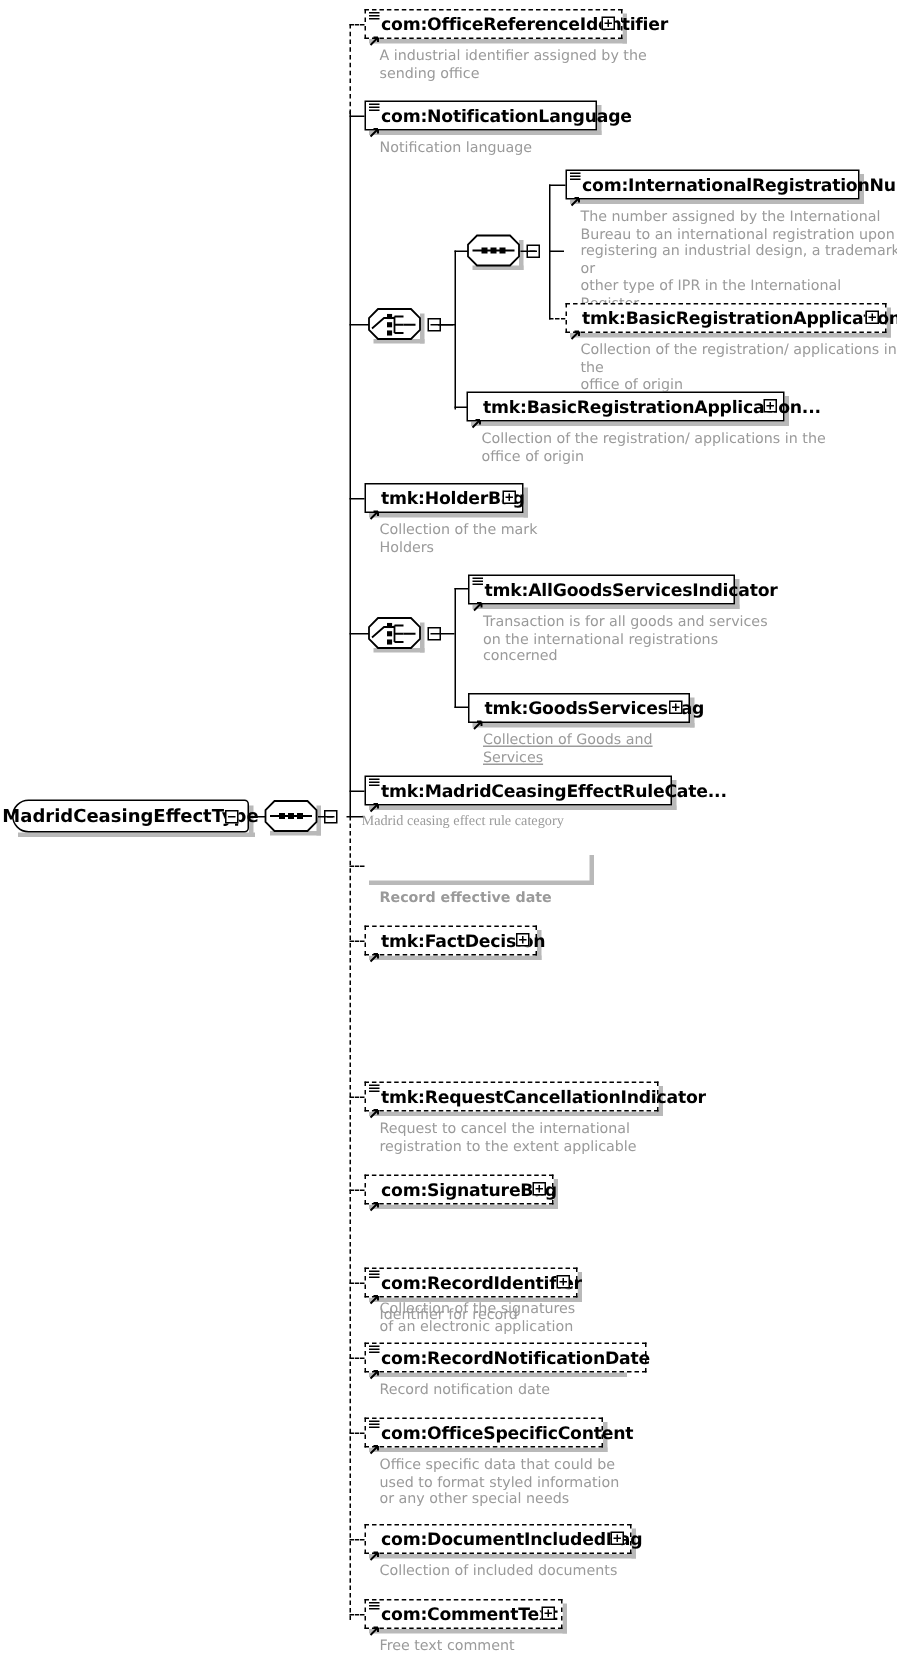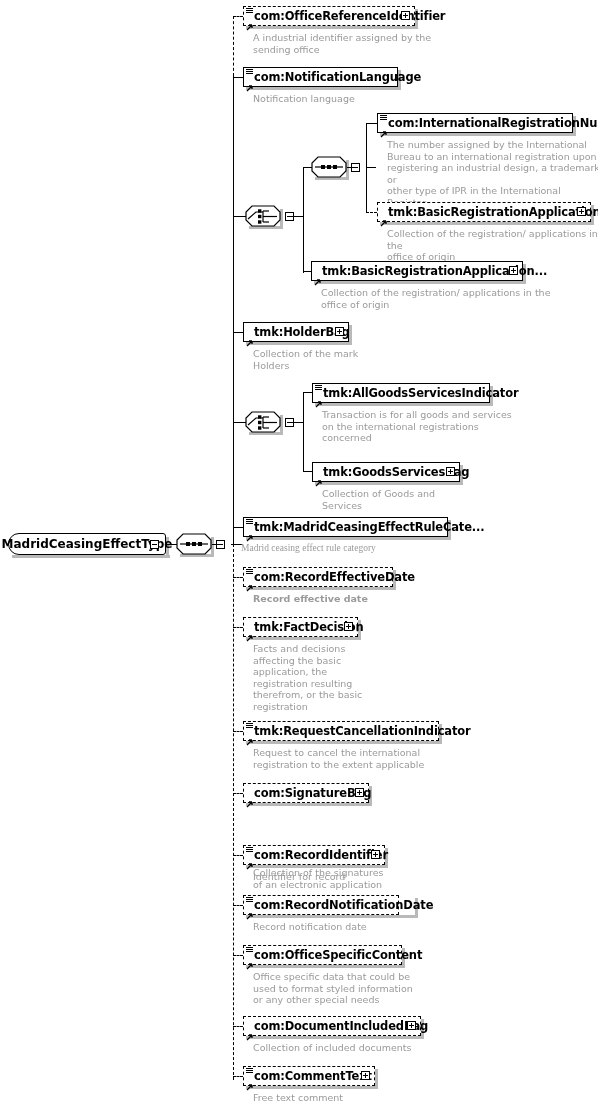--- a/index.html
+++ b/index.html
@@ -253,48 +253,31 @@
       </span>
       <span class="earrow"><svg width="8" height="8" viewBox="0 0 8 8">
           <path d="M1,7 L6,2 M6,2 L3,2 M6,2 L6,5" stroke="#000" stroke-width="1.3" fill="none"></path>
         </svg></span>
       <span class="lbl">tmk:MadridCeasingEffectRuleCate...</span>
     </div>
     <div class="doc" style="left: 241px; top: 543px; width: 230px; font-family: Liberation Serif, serif;">Madrid ceasing effect rule category</div>
     <div class="ln h" style="left: 233px; top: 527px; width: 10px;"></div>
     <div class="nshadow" style="left: 246px; top: 587px; width: 150px; height: 3px;"></div>
     <div class="nshadow" style="left: 393px; top: 570px; width: 3px; height: 20px;"></div>
-    <div class="node opt" style="left: 243px; top: 567px; width: 150px;">
-      <span class="etype">
-        <i></i>
-        <i></i>
-        <i></i>
-      </span>
-      <span class="earrow"><svg width="8" height="8" viewBox="0 0 8 8">
-          <path d="M1,7 L6,2 M6,2 L3,2 M6,2 L6,5" stroke="#000" stroke-width="1.3" fill="none"></path>
-        </svg></span>
-      <span class="lbl">com:RecordEffectiveDate</span>
-    </div>
     <div class="doc" style="left: 253px; top: 593px; width: 220px; font-weight: bold;">Record effective date</div>
     <div class="dln h" style="left: 233px; top: 577px; width: 10px;"></div>
     <div class="nshadow" style="left: 246px; top: 637px; width: 115px; height: 3px;"></div>
     <div class="nshadow" style="left: 358px; top: 620px; width: 3px; height: 20px;"></div>
     <div class="node opt" style="left: 243px; top: 617px; width: 115px;">
       <span class="earrow"><svg width="8" height="8" viewBox="0 0 8 8">
           <path d="M1,7 L6,2 M6,2 L3,2 M6,2 L6,5" stroke="#000" stroke-width="1.3" fill="none"></path>
         </svg></span>
       <span class="lbl">tmk:FactDecision</span>
     </div>
     <div class="plus" style="left: 344px; top: 622px;"></div>
-    <div class="doc" style="left: 253px; top: 643px; width: 110px;">Facts and decisions
-affecting the basic
-application, the
-registration resulting
-therefrom, or the basic
-registration</div>
     <div class="dln h" style="left: 233px; top: 627px; width: 10px;"></div>
     <div class="nshadow" style="left: 246px; top: 741px; width: 196px; height: 3px;"></div>
     <div class="nshadow" style="left: 439px; top: 724px; width: 3px; height: 20px;"></div>
     <div class="node opt" style="left: 243px; top: 721px; width: 196px;">
       <span class="etype">
         <i></i>
         <i></i>
         <i></i>
       </span>
       <span class="earrow"><svg width="8" height="8" viewBox="0 0 8 8">
@@ -328,21 +311,21 @@
       <span class="earrow"><svg width="8" height="8" viewBox="0 0 8 8">
           <path d="M1,7 L6,2 M6,2 L3,2 M6,2 L6,5" stroke="#000" stroke-width="1.3" fill="none"></path>
         </svg></span>
       <span class="lbl">com:RecordIdentifier</span>
     </div>
     <div class="plus" style="left: 371px; top: 850px;"></div>
     <div class="doc" style="left: 253px; top: 871px; width: 200px;">Identifier for record</div>
     <div class="dln h" style="left: 233px; top: 855px; width: 10px;"></div>
     <div class="nshadow" style="left: 246px; top: 915px; width: 172px; height: 3px;"></div>
     <div class="nshadow" style="left: 415px; top: 898px; width: 3px; height: 20px;"></div>
-    <div class="node opt" style="left: 243px; top: 895px; width: 156px;">
+    <div class="node opt" style="left: 243px; top: 895px; width: 188px;">
       <span class="etype">
         <i></i>
         <i></i>
         <i></i>
       </span>
       <span class="earrow"><svg width="8" height="8" viewBox="0 0 8 8">
           <path d="M1,7 L6,2 M6,2 L3,2 M6,2 L6,5" stroke="#000" stroke-width="1.3" fill="none"></path>
         </svg></span>
       <span class="lbl">com:RecordNotificationDate</span>
     </div>
@@ -512,15 +495,15 @@
 concerned</div>
     <div class="nshadow" style="left: 315px; top: 482px; width: 148px; height: 3px;"></div>
     <div class="nshadow" style="left: 460px; top: 465px; width: 3px; height: 20px;"></div>
     <div class="node" style="left: 312px; top: 462px; width: 148px;">
       <span class="earrow"><svg width="8" height="8" viewBox="0 0 8 8">
           <path d="M1,7 L6,2 M6,2 L3,2 M6,2 L6,5" stroke="#000" stroke-width="1.3" fill="none"></path>
         </svg></span>
       <span class="lbl">tmk:GoodsServicesBag</span>
     </div>
     <div class="plus" style="left: 446px; top: 467px;"></div>
-    <div class="doc" style="left: 322px; top: 488px; width: 200px;">Collection of Goods and
+    <div class="doc" style="left: 322px; top: 488px; width: 200px; text-decoration: underline;">Collection of Goods and
 Services</div>
   </div>
 
 </body></html>

